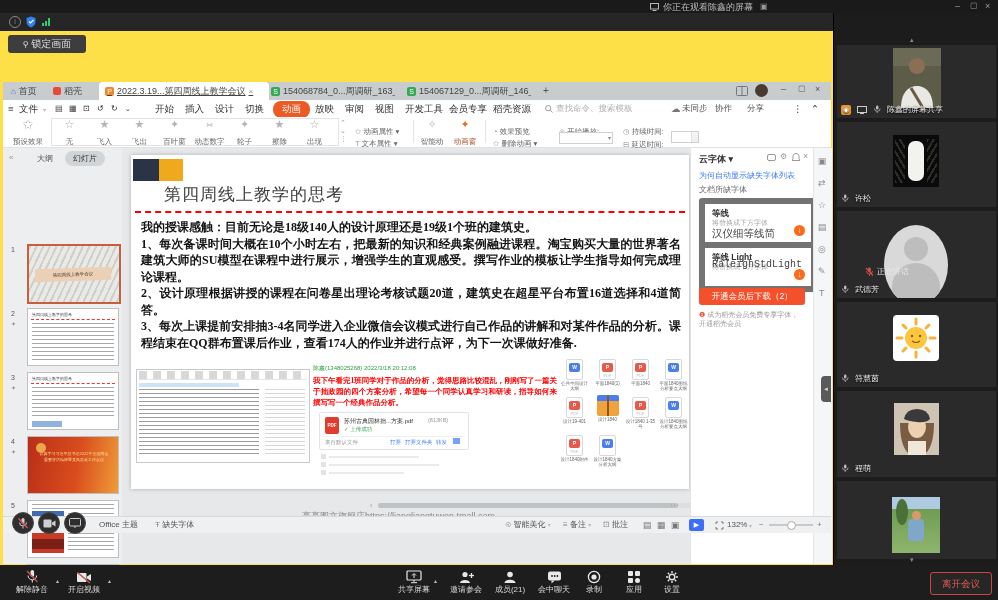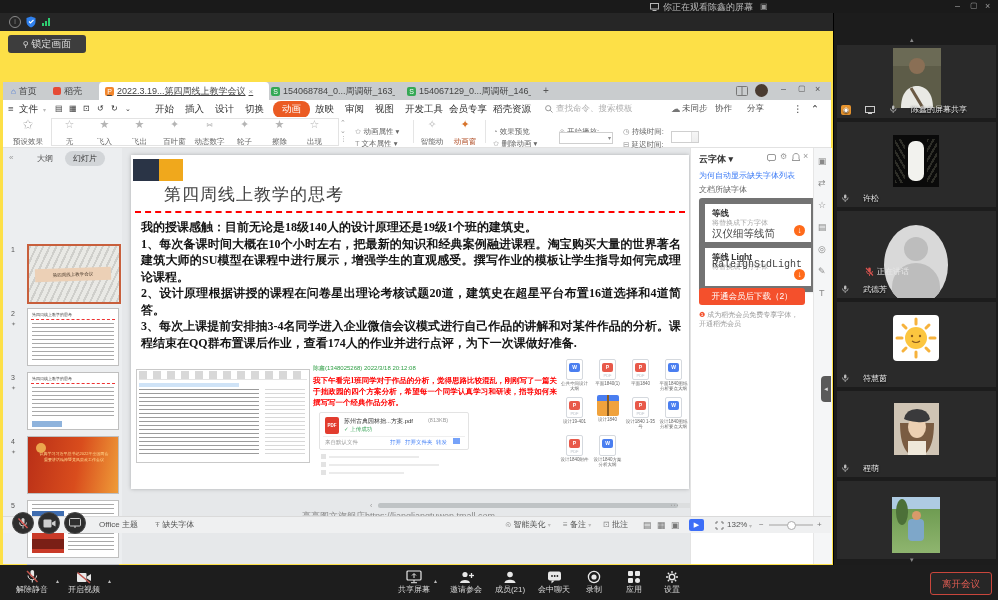--- a/index.html
+++ b/index.html
@@ -53,21 +53,21 @@
   
   .fontcard{position:absolute;left:8px;width:106px;height:38px;background:#fff;border:6px solid #737373;
             border-radius:3px;box-shadow:0 1px 2px rgba(0,0,0,.06);}
   .dlcirc{position:absolute;right:6px;bottom:6px;width:11px;height:11px;border-radius:50%;background:#ff6a1a;
           color:#fff;font-size:8px;line-height:11px;text-align:center;}
   .statusbar{left:0;top:434px;width:828px;height:16px;background:#eff0f1;border-top:1px solid #dadada;}
   .sbitem{position:absolute;top:0;height:16px;line-height:16px;font-size:8px;color:#555;}
   
   .sidebar{left:833px;top:13px;width:165px;height:552px;background:#1c1c1c;border-left:1px solid #000;}
   .tile{position:absolute;left:3px;width:159px;background:#2a2a2a;overflow:hidden;}
-  .plabel{position:absolute;left:4px;bottom:3px;display:flex;align-items:center;gap:14px;color:#e8e8e8;
+  .plabel{position:absolute;left:4px;bottom:3px;display:flex;align-items:center;gap:6px;color:#e8e8e8;
           font-size:8px;text-shadow:0 1px 2px #000;}
   
   .bottombar{left:0;top:565px;width:998px;height:35px;background:#1d1d1d;}
   .bbtn{position:absolute;top:4px;width:44px;text-align:center;color:#d6d6d6;font-size:8px;}
   .bbtn .ic{height:15px;display:flex;align-items:flex-end;justify-content:center;}
   .leave{position:absolute;left:930px;top:572px;width:60px;height:21px;border:1px solid #c9463c;border-radius:3px;
          color:#e05c52;font-size:9.5px;line-height:21px;text-align:center;background:#262626;}
   .caret{font-size:6px;color:#bbb;}
   .vline{position:absolute;width:1px;background:#e5e5e5;}
   .spin{width:26px;height:10px;border:1px solid #cfcfcf;position:relative;background:#fff;}

